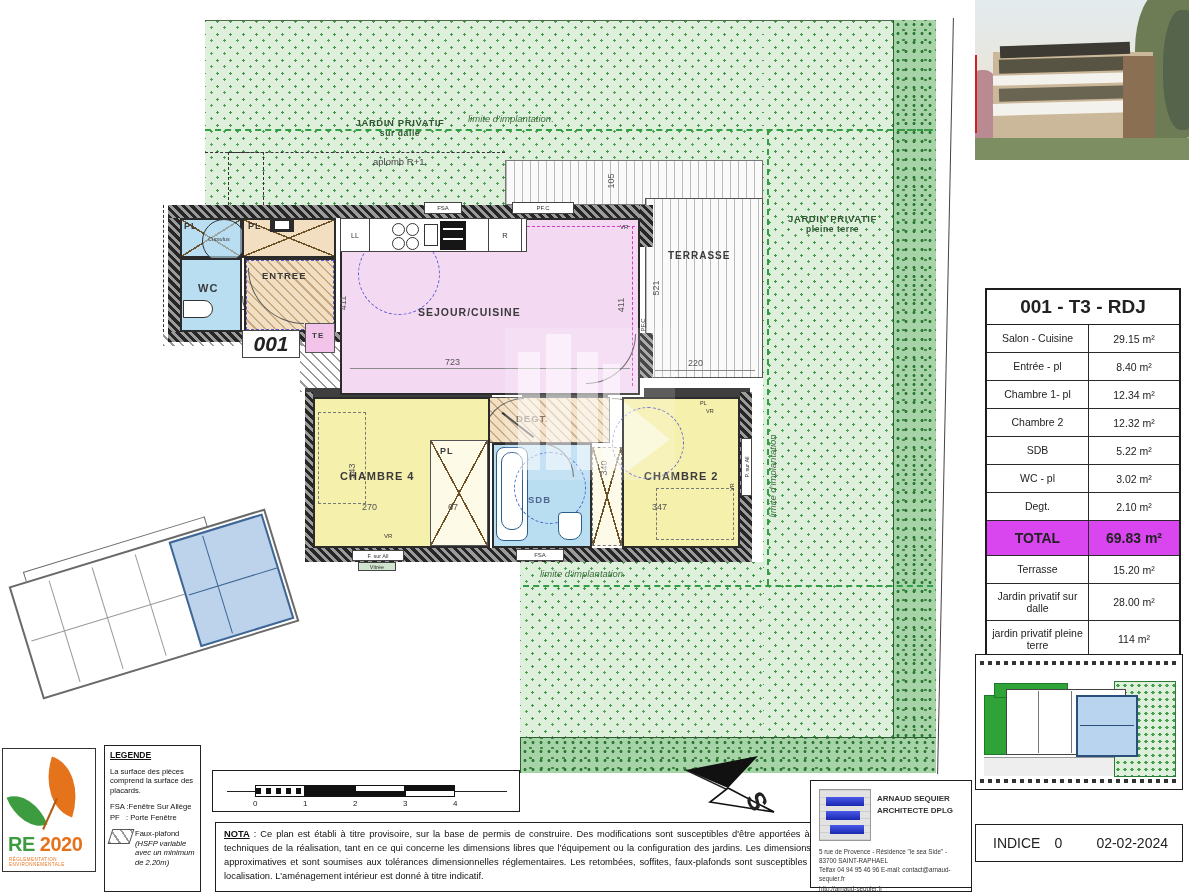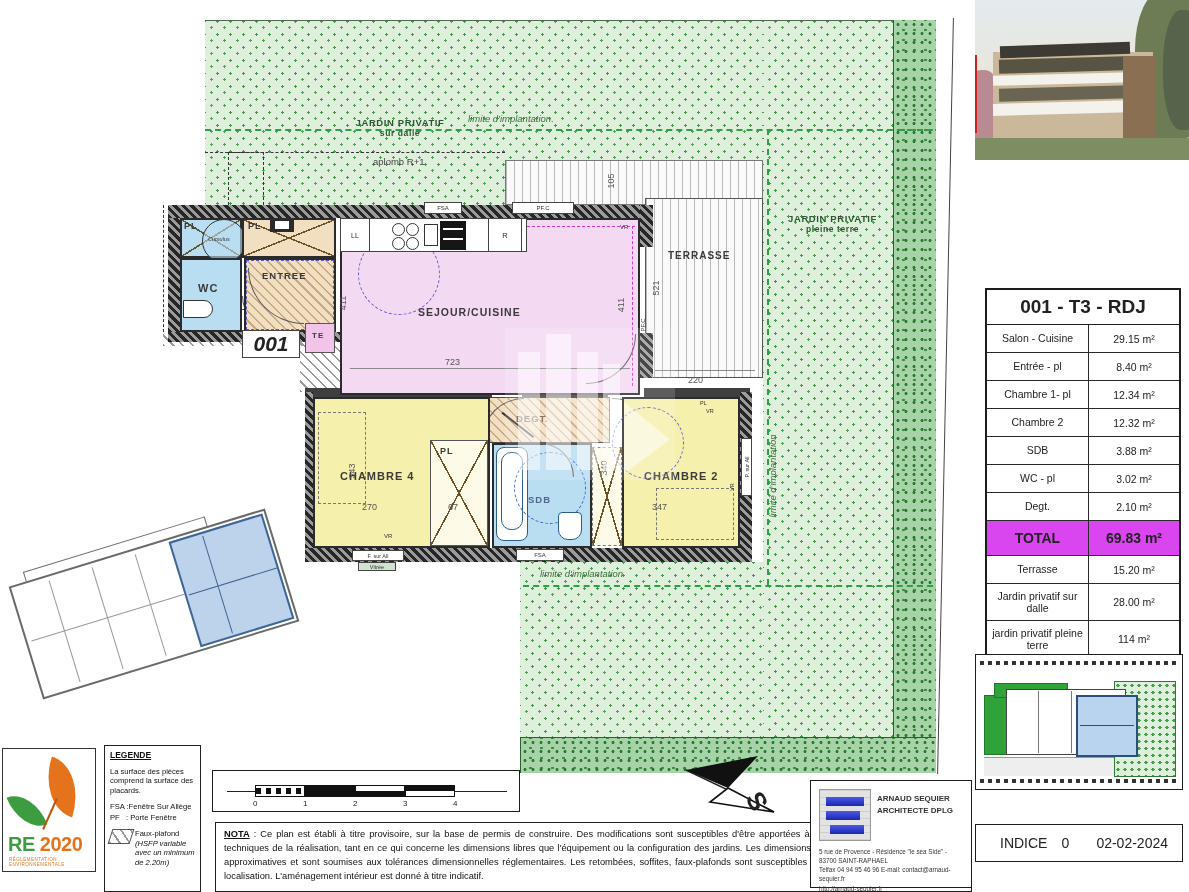--- a/index.html
+++ b/index.html
@@ -160,21 +160,21 @@
   <div class="abs wbox" style="left:512px;top:202px;width:62px;height:12px">
     <span class="slabel">PF.C</span>
   </div>
   <div class="abs slabel" style="left:620px;top:224px">VR</div>
 
   <div class="abs stripesV" style="left:645px;top:198px;width:118px;height:180px;border:1px solid #555;box-sizing:border-box"></div>
   <div class="abs rlabel" style="left:668px;top:250px;font-size:10px">TERRASSE</div>
   <div class="abs hatchwall" style="left:640px;top:205px;width:13px;height:42px"></div>
   <div class="abs hatchwall" style="left:640px;top:333px;width:13px;height:45px"></div>
   <div class="abs dim rot" style="left:648px;top:283px">521</div>
-  <div class="abs dim" style="left:688px;top:375px">220</div>
+  <div class="abs dim" style="left:688px;top:358px">220</div>
   <div class="abs" style="left:655px;top:370px;width:100px;height:1px;background:#888"></div>
   <div class="abs slabel rot" style="left:636px;top:322px">PF.C</div>
 
   <div class="abs hatchtan" style="left:480px;top:397px;width:130px;height:46px;border:1.5px solid #444;box-sizing:border-box"></div>
   <div class="abs rlabel" style="left:516px;top:413px;font-size:9.5px;color:#6b5a4a">DEGT.</div>
   <div class="abs" style="left:498px;top:424px;width:40px;height:1.5px;background:#333;transform:rotate(38deg)"></div>
   <div class="abs arc" style="left:482px;top:398px;width:42px;height:42px;border-left:1.2px solid #555;border-top:1.2px solid #555;border-top-left-radius:100%"></div>
   <div class="abs arc" style="left:612px;top:398px;width:55px;height:55px;border-right:1.2px solid #555;border-top:1.2px solid #555;border-top-right-radius:100%"></div>
 
   <div class="abs room" style="left:313px;top:397px;width:177px;height:151px;background:#f6f0ad"></div>
@@ -266,21 +266,21 @@
     <div class="ut-row">
         <div class="ut-l">Chambre 1- pl</div>
         <div class="ut-v">12.34 m²</div>
       </div>
     <div class="ut-row">
         <div class="ut-l">Chambre 2</div>
         <div class="ut-v">12.32 m²</div>
       </div>
     <div class="ut-row">
         <div class="ut-l">SDB</div>
-        <div class="ut-v">3.88 m²</div>
+        <div class="ut-v">5.22 m²</div>
       </div>
     <div class="ut-row">
         <div class="ut-l">WC - pl</div>
         <div class="ut-v">3.02 m²</div>
       </div>
     <div class="ut-row">
         <div class="ut-l">Degt.</div>
         <div class="ut-v">2.10 m²</div>
       </div>
     <div class="ut-row tot">
@@ -309,21 +309,21 @@
     <div class="abs" style="left:30px;top:34px;width:120px;height:66px;background:#fff;border:1.2px solid #444;box-sizing:border-box"></div>
     <div class="abs" style="left:62px;top:36px;width:1px;height:62px;background:#777"></div>
     <div class="abs" style="left:95px;top:36px;width:1px;height:62px;background:#777"></div>
     <div class="abs" style="left:100px;top:40px;width:62px;height:62px;background:#b8d4ee;border:2px solid #2a4f7a;box-sizing:border-box"></div>
     <div class="abs" style="left:104px;top:70px;width:54px;height:1px;background:#2a4f7a"></div>
     <div class="abs" style="left:8px;top:102px;width:130px;height:18px;background:#eee;border-top:1px solid #999"></div>
     <div class="abs" style="left:4px;top:124px;width:196px;height:4px;background:repeating-linear-gradient(90deg,#333 0 4px,transparent 4px 8px)"></div>
   </div>
 
   <div class="abs bx" style="left:975px;top:824px;width:208px;height:38px;display:flex;align-items:center;font-size:14px">
-    <span style="margin-left:24px">INDICE</span>
+    <span style="margin-left:17px">INDICE</span>
     <span style="margin-left:14px">0</span>
     <span style="margin-left:auto;margin-right:14px">02-02-2024</span>
   </div>
 
   <div class="abs" style="left:2px;top:748px;width:94px;height:124px;border:1.5px solid #333;background:#fff;box-sizing:border-box;overflow:hidden">
     <div class="abs" style="left:40px;top:12px;width:38px;height:52px;background:#e4731c;border-radius:0 100% 0 100%;transform:rotate(18deg)"></div>
     <div class="abs" style="left:10px;top:42px;width:28px;height:40px;background:#3d9c40;border-radius:0 100% 0 100%;transform:rotate(-22deg)"></div>
     <div class="abs" style="left:46px;top:48px;width:2px;height:34px;background:#b35a12;transform:rotate(24deg)"></div>
     <div class="abs" style="left:5px;top:84px;width:86px;font-weight:bold;font-size:20px;letter-spacing:-.5px">
       <span style="color:#3d9c40">RE</span>

